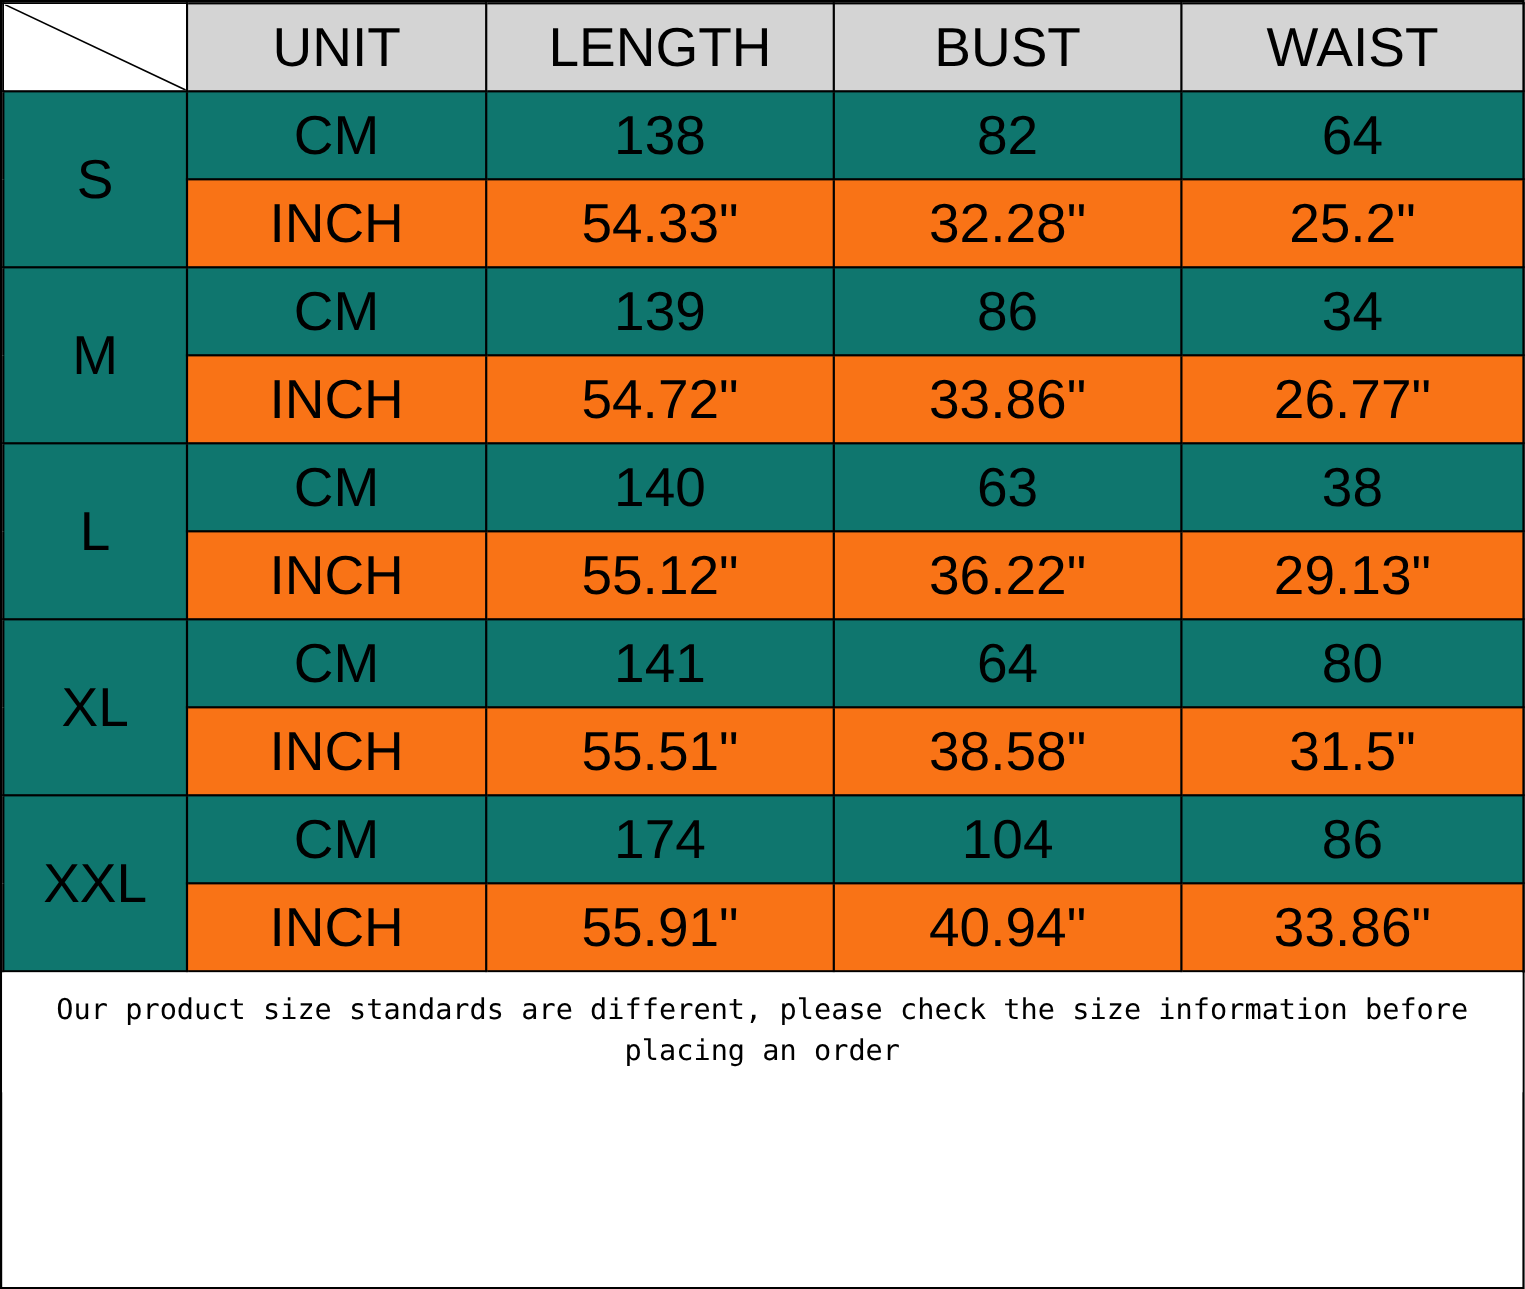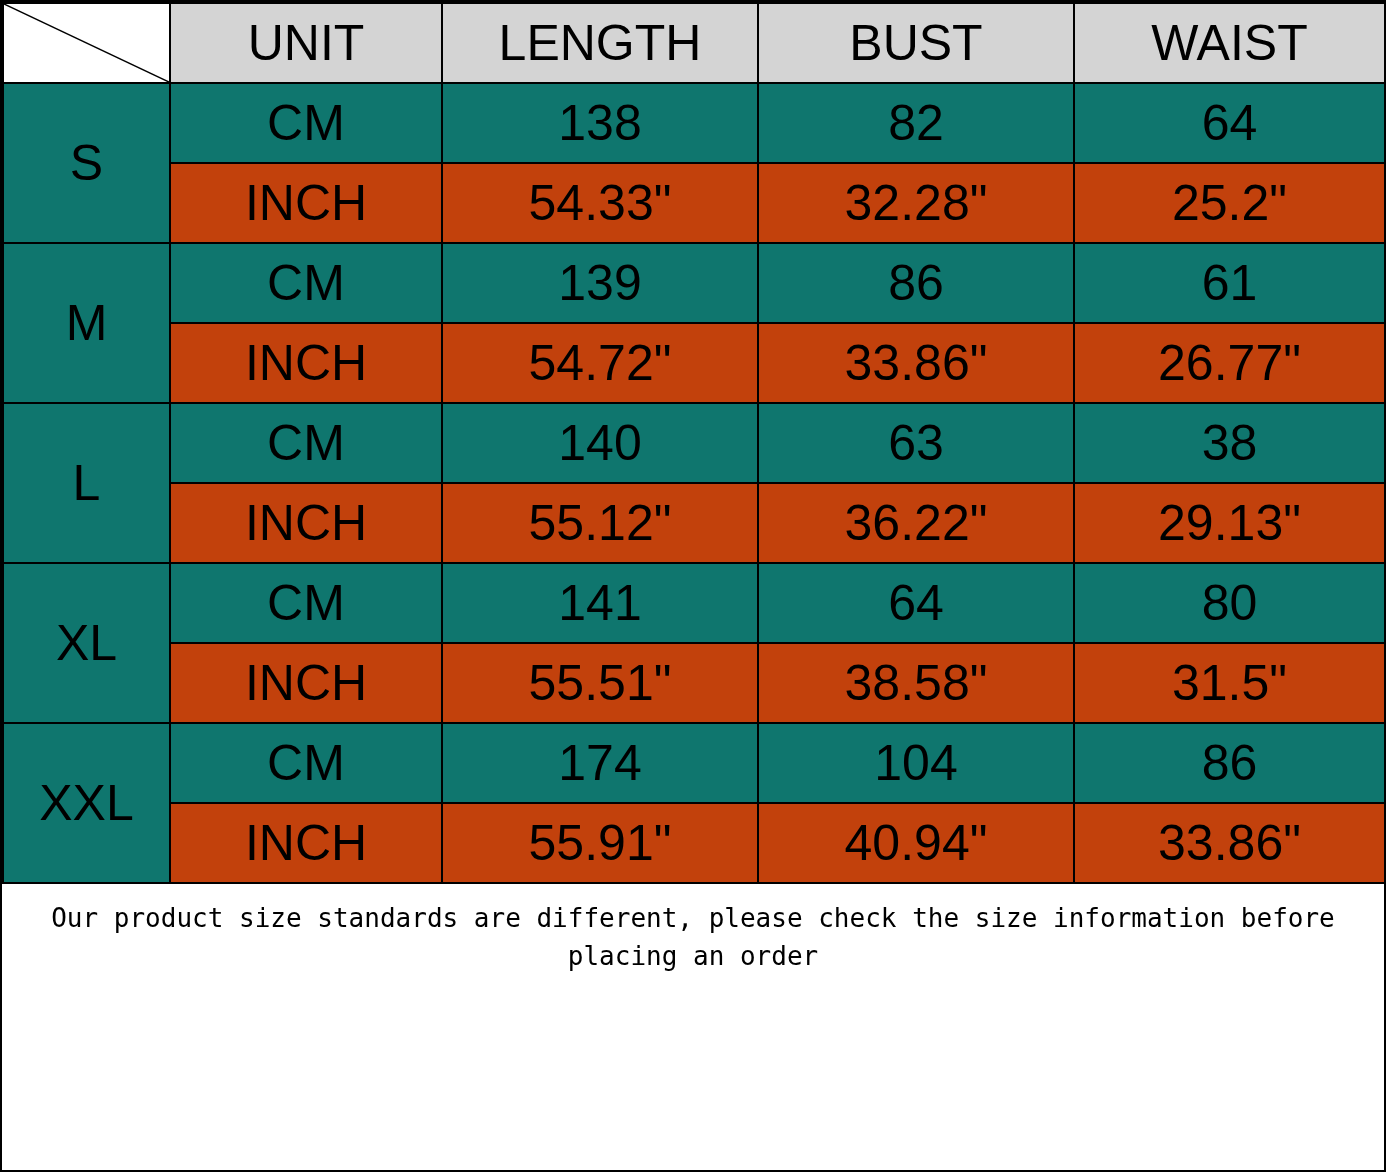--- a/index.html
+++ b/index.html
@@ -78,21 +78,21 @@
     height: 100%;
   }
   .size-cell {
     background: #d4d4d4;
     font-size: 42px;
   }
   .row-cm td {
     background: #0f766e;
   }
   .row-inch td {
-    background: #c2410c;
+    background: #f97316;
   }
   .unit-cell {
     font-size: 40px;
   }
   .note {
     box-sizing: border-box;
     padding: 16px 20px 18px 20px;
     text-align: center;
     font-family: "DejaVu Sans Mono", monospace;
     font-size: 26px;
@@ -142,21 +142,21 @@
         <td>54.33"</td>
         <td>32.28"</td>
         <td>25.2"</td>
       </tr>
 
       <tr class="row-cm">
         <td class="size-cell" rowspan="2">M</td>
         <td class="unit-cell">CM</td>
         <td>139</td>
         <td>86</td>
-        <td>61</td>
+        <td>34</td>
       </tr>
       <tr class="row-inch">
         <td class="unit-cell">INCH</td>
         <td>54.72"</td>
         <td>33.86"</td>
         <td>26.77"</td>
       </tr>
 
       <tr class="row-cm">
         <td class="size-cell" rowspan="2">L</td>

